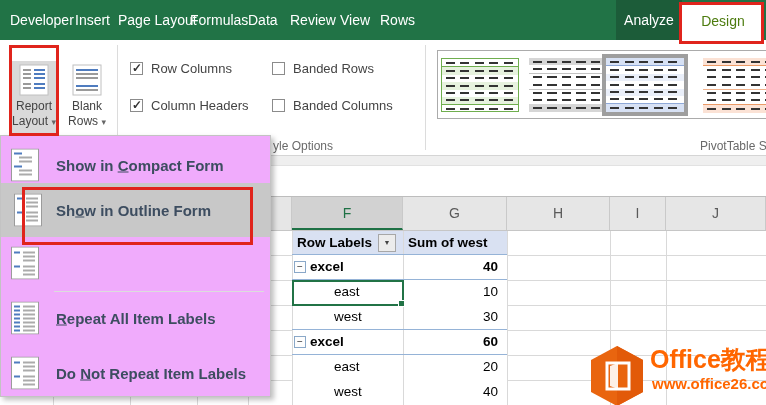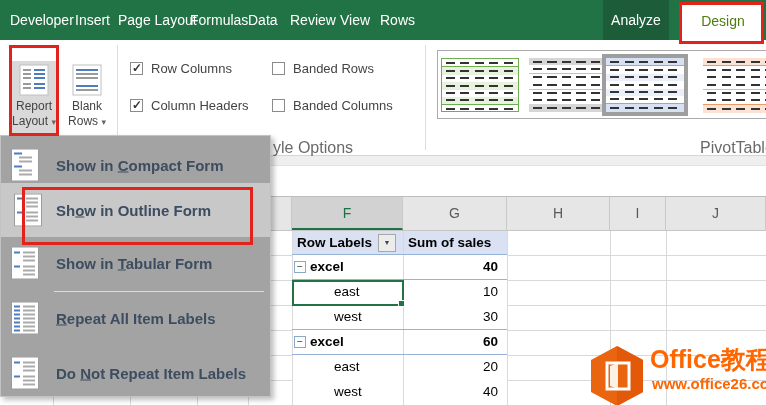--- a/index.html
+++ b/index.html
@@ -15,21 +15,21 @@
   
   #ribbon{position:absolute;left:0;top:40px;width:766px;height:116px;background:#fff;border-bottom:1px solid #d5d5d5;box-sizing:border-box;z-index:4;}
   .rb-sep{position:absolute;top:5px;width:1px;height:105px;background:#dcdcdc;}
   .big-btn{position:absolute;top:6px;width:48px;height:88px;text-align:center;font-size:12px;color:#444;margin-top:15px;}
   .big-btn .bline{line-height:15px;}
   .caret{font-size:9px;color:#666;}
   .chk-row{position:absolute;height:15px;font-size:13px;color:#444;white-space:nowrap;}
   .chk-box{position:absolute;left:0;top:0;width:13px;height:13px;background:#fff;border:1px solid #8b8b8b;box-sizing:border-box;}
   .chk-mark{position:absolute;left:1px;top:-2px;font-size:12px;font-weight:bold;color:#333;}
   .chk-label{position:absolute;left:21px;top:0;line-height:14px;}
-  .grp-label{position:absolute;top:99px;font-size:16px;color:#6a6a6a;white-space:nowrap;}
+  .grp-label{position:absolute;top:99px;font-size:12px;color:#6a6a6a;white-space:nowrap;}
 
   
   #gallery{position:absolute;left:437px;top:10px;width:340px;height:69px;background:#fff;border:1px solid #ababab;box-sizing:border-box;}
   .sw{position:absolute;top:7px;width:78px;height:54px;box-sizing:border-box;background:#fff;}
   .sw .r{height:7.4px;position:relative;}
   .sw .r::after{content:"";position:absolute;left:4px;right:4px;top:2.5px;height:2px;
      background:repeating-linear-gradient(90deg,#333 0 9px,transparent 9px 14.5px);}
   .sw-green{border:1px solid #6fae4e;}
   .sw-green .r1{border-bottom:1px solid #6fae4e;}
   .sw-green .r2,.sw-green .r4,.sw-green .r6{background:#e7f2df;}
@@ -70,21 +70,21 @@
      font-size:10px;line-height:9px;text-align:center;color:#333;font-weight:normal;}
   .blue-line{position:absolute;left:292px;width:215px;height:1px;background:#95b3d7;z-index:3;}
   #sel-cell{position:absolute;left:292px;top:280px;width:112px;height:26px;border:2px solid #217346;box-sizing:border-box;z-index:4;}
   #sel-handle{position:absolute;right:-3px;bottom:-3px;width:5px;height:5px;background:#217346;border:1px solid #fff;}
   #filter-btn{position:absolute;left:86px;top:3px;width:18px;height:18px;background:#ececec;border:1px solid #a7a7a7;box-sizing:border-box;
      text-align:center;font-size:7px;line-height:16px;color:#444;font-weight:normal;}
   #ph-rowlabels{position:absolute;left:5px;top:4px;}
   #ph-values{position:absolute;left:116px;top:4px;}
 
   
-  #menu{position:absolute;left:0;top:135px;width:271px;height:262px;background:#a3a3a3;border:1px solid #c3c3c3;box-sizing:border-box;
+  #menu{position:absolute;left:0;top:135px;width:271px;height:262px;background:#f0abfc;border:1px solid #c3c3c3;box-sizing:border-box;
         box-shadow:3px 3px 5px rgba(0,0,0,.25);z-index:20;text-decoration:underline;}
   .mitem{position:absolute;left:0;width:269px;font-size:15px;font-weight:600;color:#3d4d60;white-space:nowrap;cursor:default;}
   .mitem .mtext{position:absolute;left:55px;top:50%;transform:translateY(-50%);}
   .mitem .accel{text-decoration:underline;}
   .mitem svg{position:absolute;left:10px;top:50%;transform:translateY(-50%);}
   #mitem-outline{background:#c8c8c8;}
   #mitem-outline svg{left:13px;}
   #menu-sep{position:absolute;left:53px;top:155px;width:210px;height:1px;background:#dcdcdc;}
 
   
@@ -102,21 +102,21 @@
 
   <div id="tabbar">
     <span class="tab" style="left:10px">Developer</span>
     <span class="tab" style="left:75px">Insert</span>
     <span class="tab" style="left:118px">Page Layout</span>
     <span class="tab" style="left:190px">Formulas</span>
     <span class="tab" style="left:248px">Data</span>
     <span class="tab" style="left:290px">Review</span>
     <span class="tab" style="left:340px">View</span>
     <span class="tab" style="left:380px">Rows</span>
-    <span class="tab" id="tab-analyze" style="left:603px;width:66px">Analyze</span>
+    <span class="tab" id="tab-analyze" style="left:616px;width:66px">Analyze</span>
     <span class="tab" id="tab-design" style="left:682px;width:82px">Design</span>
   </div>
 
   <div id="ribbon">
 
     <div class="big-btn" style="left:10px;background:#d9d9d9">
       <svg width="30" height="32" style="margin-top:3px">
         <rect x="1" y="1" width="28" height="30" fill="#fff" stroke="#c0c0c0"></rect>
         <rect x="4" y="5" width="8" height="2" fill="#9a9a9a"></rect>
           <rect x="15" y="5" width="11" height="2" fill="#4f7cbf"></rect>
@@ -245,21 +245,21 @@
   <div class="hgrid" style="left:270px;top:255px;width:496px"></div>
   <div class="hgrid" style="left:270px;top:280px;width:496px"></div>
   <div class="hgrid" style="left:270px;top:305px;width:496px"></div>
   <div class="hgrid" style="left:270px;top:330px;width:496px"></div>
   <div class="hgrid" style="left:270px;top:355px;width:496px"></div>
   <div class="hgrid" style="left:270px;top:380px;width:496px"></div>
 
   <div id="pivot-header">
     <span id="ph-rowlabels">Row Labels</span>
     <span id="filter-btn">▼</span>
-    <span id="ph-values">Sum of sales</span>
+    <span id="ph-values">Sum of west</span>
   </div>
 
   <div class="prow group" style="top:255px">
     <span class="collapse-box">−</span>
     <span class="lbl">excel</span>
     <span class="val">40</span>
   </div>
   <div class="prow item" style="top:280px">
     <span class="lbl">east</span>
     <span class="val">10</span>
@@ -326,21 +326,20 @@
         <rect x="0.5" y="0.5" width="27" height="32" fill="#fff" stroke="#9b9b9b"></rect>
         <rect x="3" y="5" width="6" height="2" fill="#4f7cbf"></rect>
         <rect x="12" y="5" width="12" height="2" fill="#ababab"></rect>
           <rect x="12" y="9" width="12" height="2" fill="#ababab"></rect>
           <rect x="12" y="13" width="12" height="2" fill="#ababab"></rect>
         <rect x="3" y="19" width="6" height="2" fill="#4f7cbf"></rect>
         <rect x="12" y="19" width="12" height="2" fill="#ababab"></rect>
           <rect x="12" y="23" width="12" height="2" fill="#ababab"></rect>
           <rect x="12" y="27" width="12" height="2" fill="#ababab"></rect>
       </svg>
-      <span class="mtext"><span>Show in </span><span class="accel">T</span><span>abular Form</span></span>
     </div>
 
     <div id="menu-sep"></div>
 
     <div class="mitem" style="top:214px;height:46px">
       <svg width="28" height="33">
         <rect x="0.5" y="0.5" width="27" height="32" fill="#fff" stroke="#9b9b9b"></rect>
         <rect x="3" y="5" width="6" height="2" fill="#4f7cbf"></rect>
         <rect x="12" y="5" width="12" height="2" fill="#ababab"></rect>
           <rect x="12" y="9" width="12" height="2" fill="#ababab"></rect>

